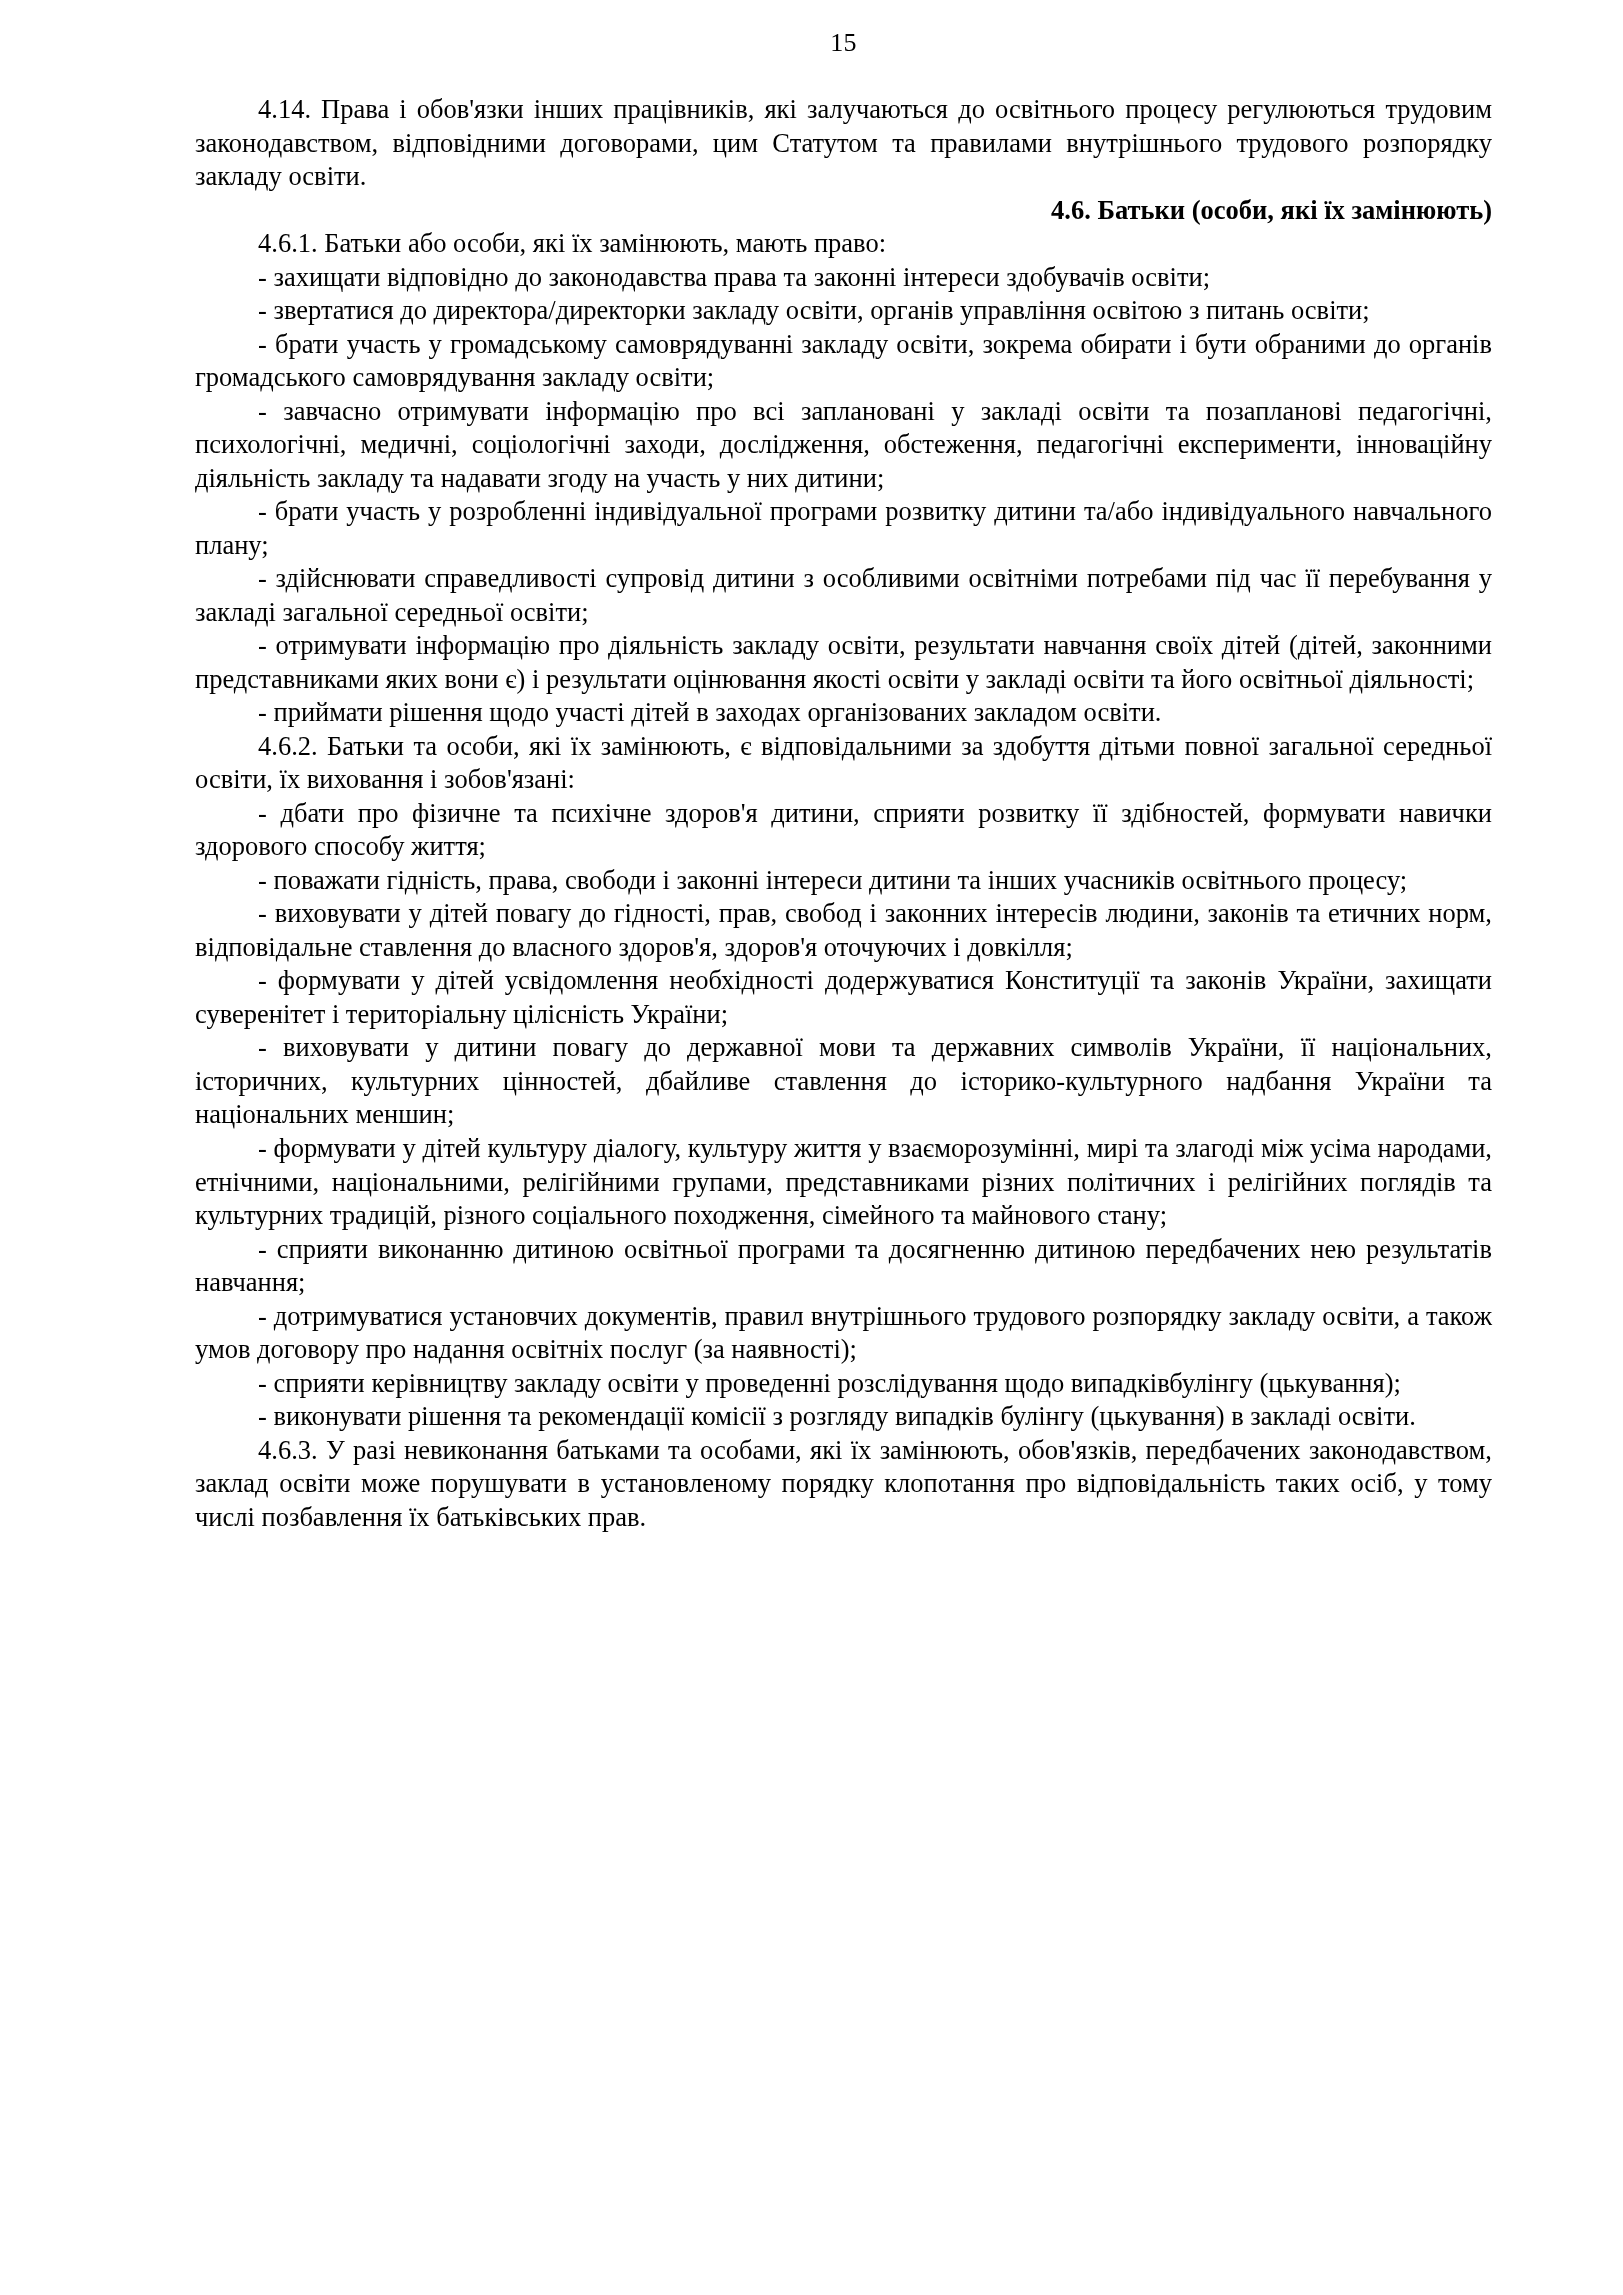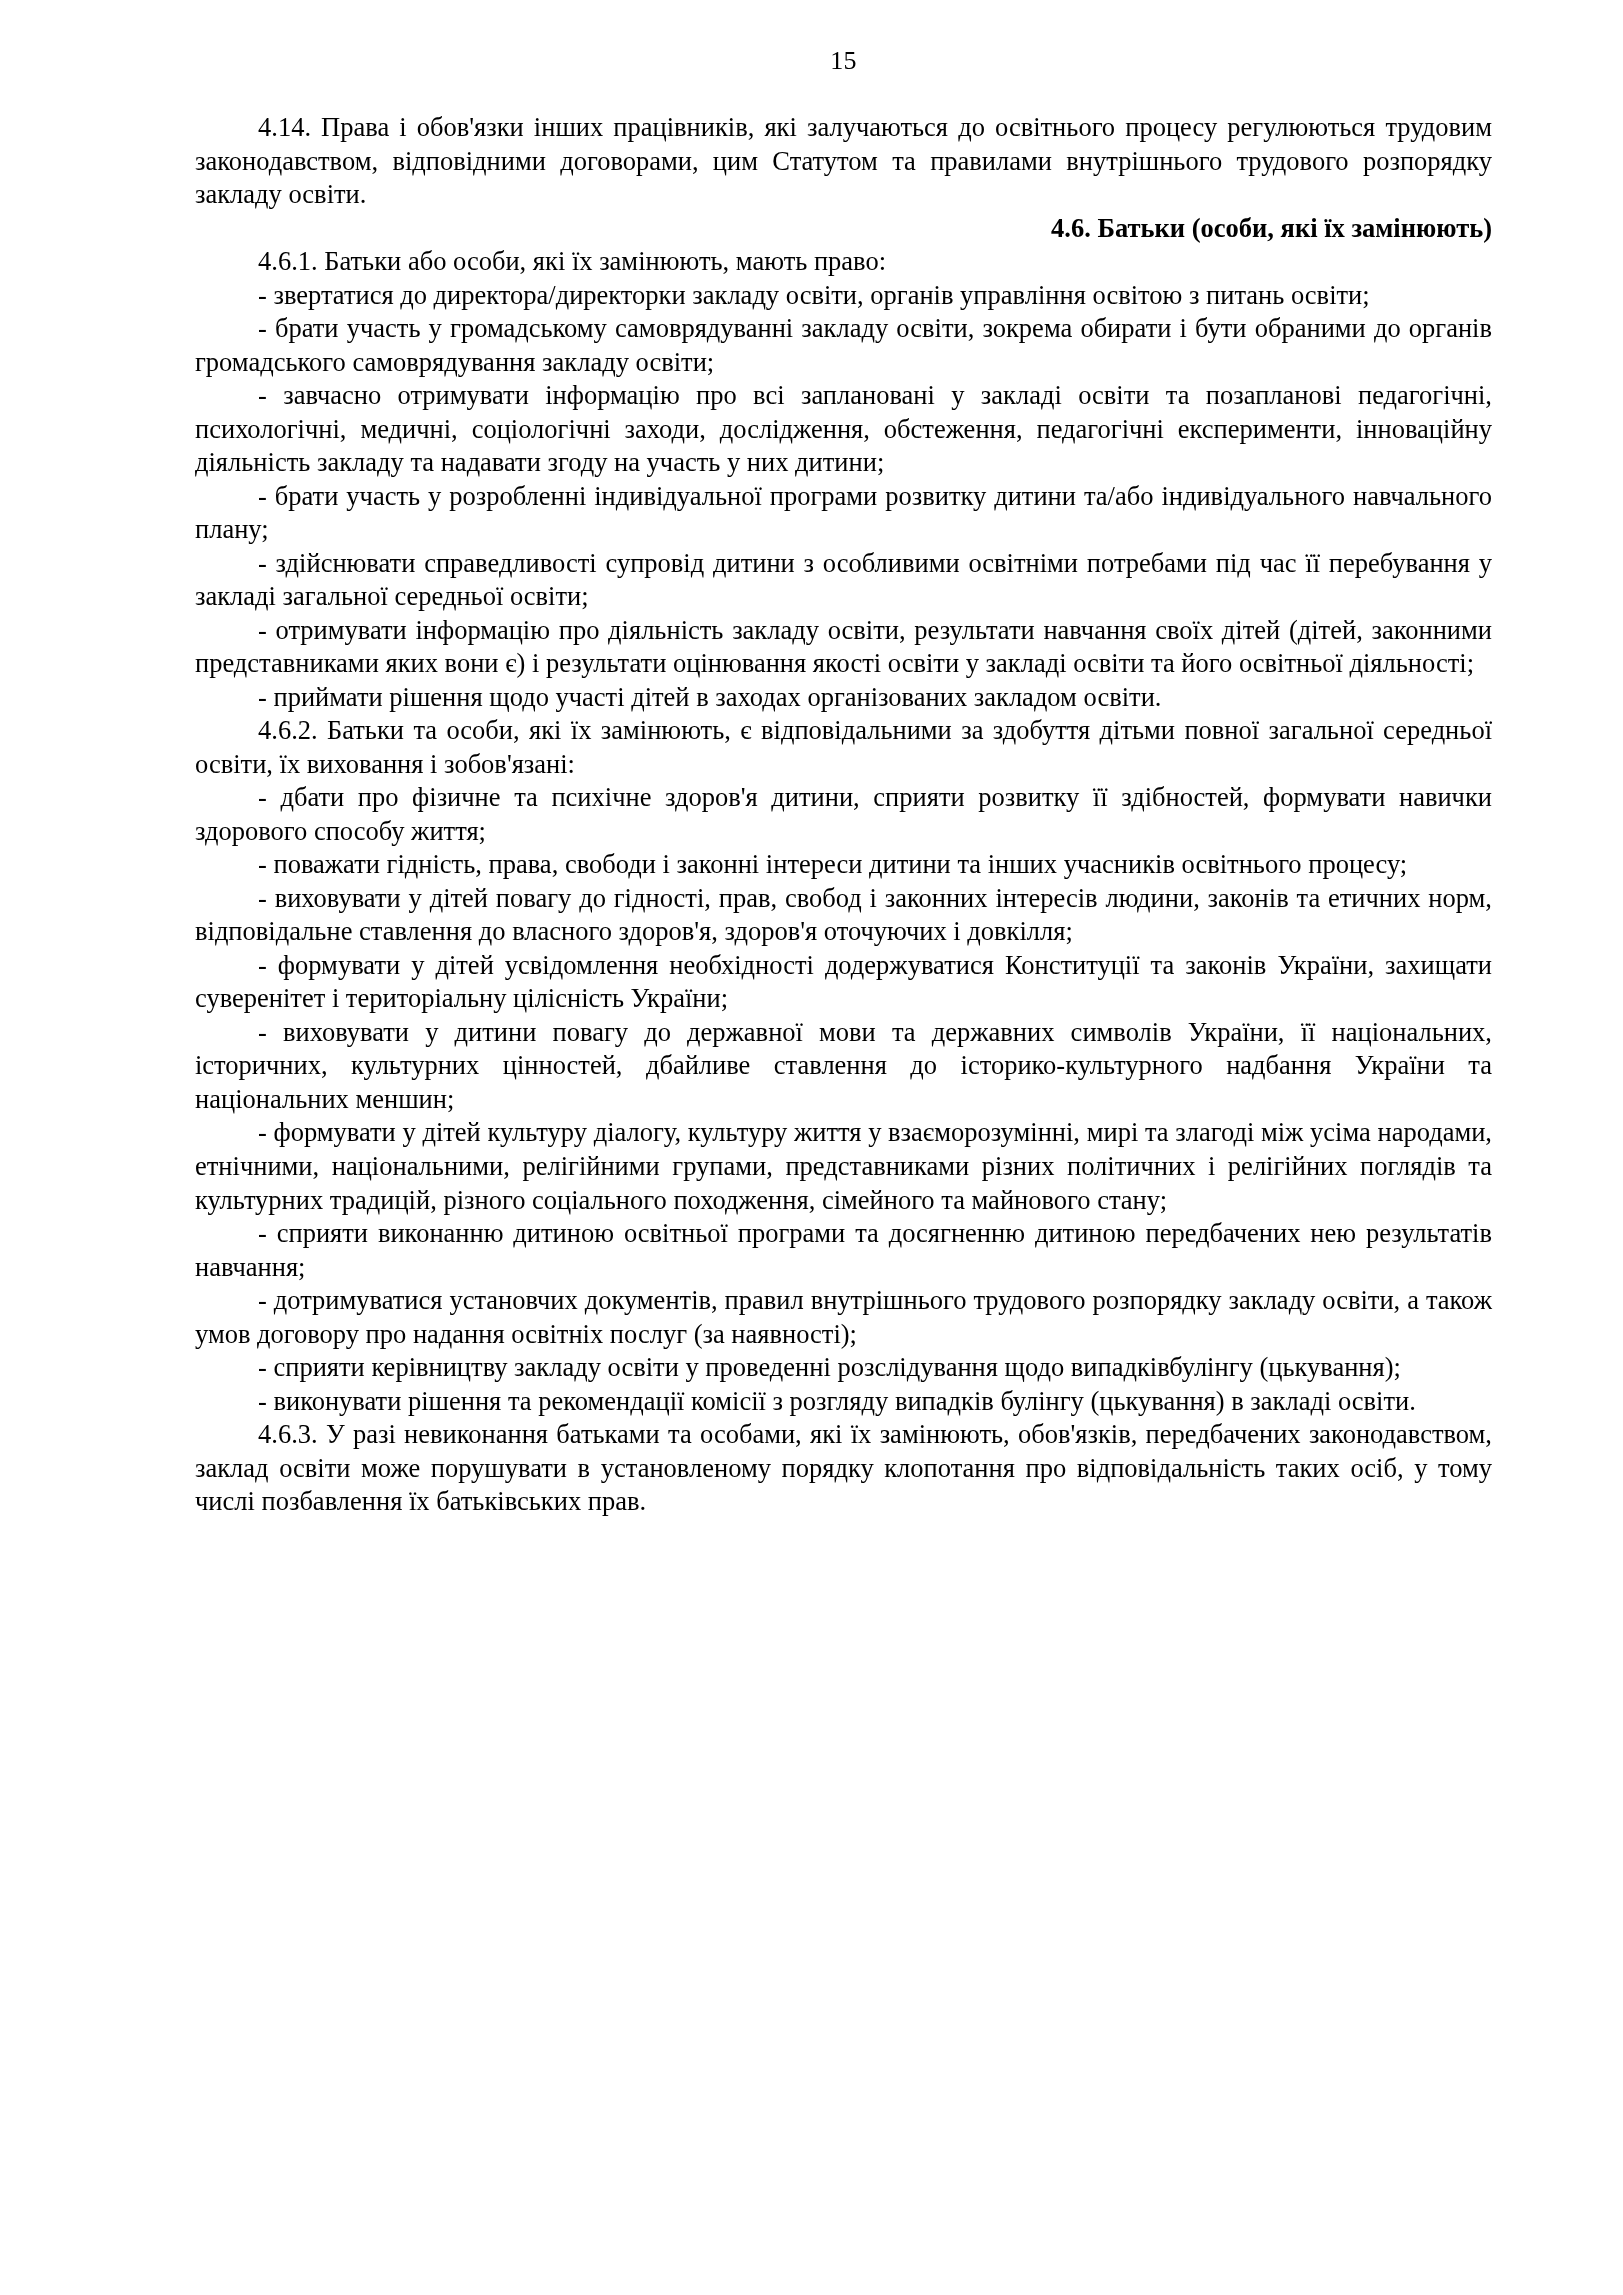--- a/index.html
+++ b/index.html
@@ -11,21 +11,21 @@
     width: 1623px;
     height: 2295px;
     font-family: "Liberation Serif", serif;
     color: #000000;
   }
   .page {
     position: relative;
     width: 1623px;
     height: 2295px;
     box-sizing: border-box;
-    padding: 48px 131px 0 195px;
+    padding: 30px 131px 0 195px;
   }
   .page-number {
     text-align: center;
     font-size: 26px;
     line-height: 1.0;
     margin: 0 0 37px 0;
     letter-spacing: 0.3px;
   }
   .body-text {
     font-size: 26.5px;
@@ -54,20 +54,21 @@
   <div class="page-number">15</div>
 
   <div class="body-text">
 
     <p class="para">4.14. Права і обов'язки інших працівників, які залучаються до освітнього процесу регулюються трудовим законодавством, відповідними договорами, цим Статутом та правилами внутрішнього трудового розпорядку закладу освіти.</p>
 
     <p class="para-heading">4.6. Батьки (особи, які їх замінюють)</p>
 
     <p class="para">4.6.1. Батьки або особи, які їх замінюють, мають право:</p>
 
+    <p class="para">- захищати відповідно до законодавства права та законні інтереси здобувачів освіти;</p>
 
     <p class="para">- звертатися до директора/директорки закладу освіти, органів управління освітою з питань освіти;</p>
 
     <p class="para">- брати участь у громадському самоврядуванні закладу освіти, зокрема обирати і бути обраними до органів громадського самоврядування закладу освіти;</p>
 
     <p class="para">- завчасно отримувати інформацію про всі заплановані у закладі освіти та позапланові педагогічні, психологічні, медичні, соціологічні заходи, дослідження, обстеження, педагогічні експерименти, інноваційну діяльність закладу та надавати згоду на участь у них дитини;</p>
 
     <p class="para">- брати участь у розробленні індивідуальної програми розвитку дитини та/або індивідуального навчального плану;</p>
 
     <p class="para">- здійснювати справедливості супровід дитини з особливими освітніми потребами під час її перебування у закладі загальної середньої освіти;</p>

